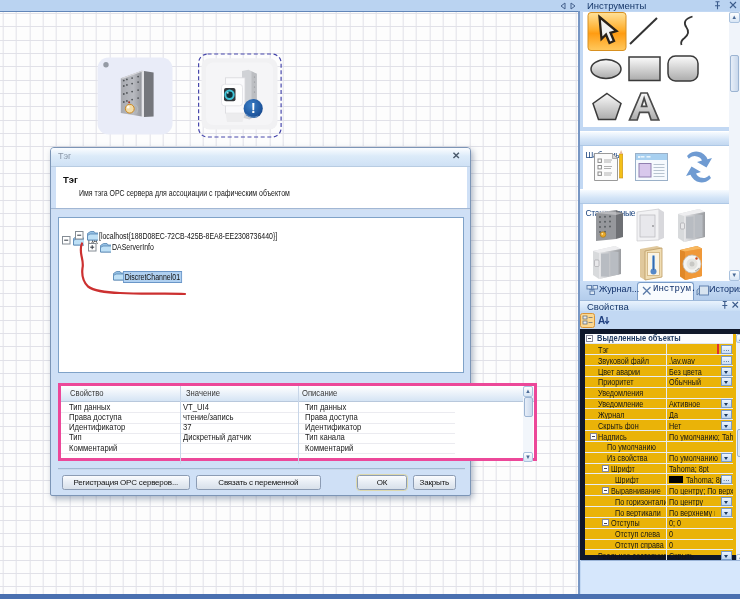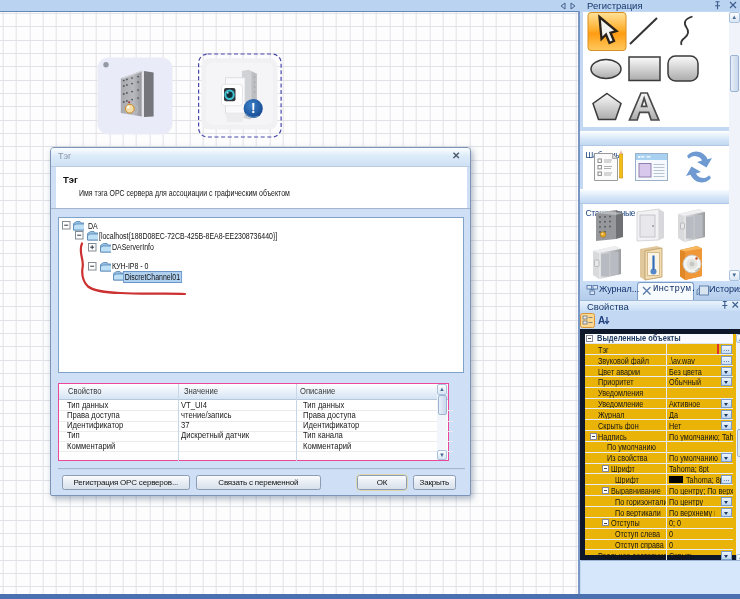--- a/index.html
+++ b/index.html
@@ -65,22 +65,22 @@
   #dtitle #dclose{left:auto;right:9.5px;top:2px;color:#4a5a6c;font-weight:bold;font-size:10px;}
   #dwhite{position:absolute;left:4.5px;top:18.5px;width:411px;height:41px;background:#fff;}
   #dsep{position:absolute;left:0;top:59.5px;width:100%;height:2px;
     background:linear-gradient(#8aa4c8,#e8f0fa);}
   #dtree{position:absolute;left:6.5px;top:68.5px;width:404px;height:154px;background:#fff;
     border:1.5px solid #7fa2c8;font-size:8.5px;color:#101010;}
   #redcurve{position:absolute;left:0;top:0;z-index:3;}
   .trow{position:absolute;left:0;height:11px;width:100%;}
   .trow span{position:absolute;top:0;white-space:nowrap;transform:scaleX(.82);transform-origin:0 50%;}
   .trow .ti{position:absolute;top:0.5px;}
-  #dtable{position:absolute;left:6.5px;top:234.5px;width:391px;height:78px;background:#fff;
-    border:1px solid #ec4899;box-sizing:border-box;font-size:8.5px;color:#202020;}
+  #dtable{position:absolute;left:6.5px;top:234.5px;width:479px;height:78px;background:#fff;
+    border:3px solid #ec4899;box-sizing:border-box;font-size:8.5px;color:#202020;}
   #dthead{position:absolute;left:0;top:0;width:100%;height:16.5px;
     background:linear-gradient(#ffffff,#e8f0f9 55%,#d5e4f4);border-bottom:1px solid #b8c8dc;box-sizing:border-box;}
   #dthead span{position:absolute;top:2.5px;color:#383838;transform:scaleX(.9);transform-origin:0 50%;}
   .drow{position:absolute;left:0;width:394px;height:10.3px;border-bottom:1px solid #ebebf0;text-align:right;}
   .drow span{position:absolute;top:-0.5px;white-space:nowrap;transform:scaleX(.9);transform-origin:0 50%;}
   #dtscroll{position:absolute;right:0.5px;top:0.5px;width:10px;height:76px;background:#f2f6fb;}
   #dsep2{position:absolute;left:6.5px;top:320px;width:407px;height:1.5px;
     background:linear-gradient(#8fa8c8,#dde9f6);}
   .dbtn{position:absolute;top:327px;height:14.5px;border:1px solid #8c9cb4;border-radius:2.5px;
     background:linear-gradient(#fbfcfe,#e9eef5 45%,#d8e0ea);box-sizing:border-box;
@@ -88,21 +88,21 @@
 </style>
 </head>
 <body>
 <div id="root">
   <div class="abs" id="canvas"></div>
   <div class="abs" id="topbar"></div>
   <div class="abs" id="divider"></div>
 
   <div class="abs" style="left:579.5px;top:11px;width:160.5px;height:583px;background:#c2d8f3;"></div>
 
-  <div class="abs ptitle" style="left:587px;top:-0.5px;font-weight:normal;font-size:9.5px;">Регистрация</div>
+  <div class="abs ptitle" style="left:587px;top:-0.5px;font-weight:normal;font-size:9.5px;">Инструменты</div>
   <svg class="abs" style="left:558px;top:1.5px;" width="24" height="8" viewBox="0 0 24 8">
     <path d="M7 1 L3 4 L7 7 Z M13 1 L17 4 L13 7 Z" fill="none" stroke="#44608c" stroke-width="1"></path>
   </svg>
   <svg class="abs" style="left:714px;top:1px;" width="26" height="9" viewBox="0 0 26 9">
     <g stroke="#3c5c8c" stroke-width="1.1" fill="none">
       <path d="M3.5 0.8 v4 M1.5 0.8 h4 M1 4.8 h5 M3.5 4.8 v3.4"></path>
       <path d="M16 1 l6 6 M22 1 l-6 6"></path>
     </g>
   </svg>
 
@@ -537,21 +537,21 @@
         <g id="minus">
               <rect x="0.5" y="0.5" width="7.5" height="7.5" fill="#fff" stroke="#848c94"></rect>
               <path d="M2.2 4.2 h4" stroke="#303840" stroke-width="1"></path>
             </g>
         <g id="plus">
               <rect x="0.5" y="0.5" width="7.5" height="7.5" fill="#fff" stroke="#848c94"></rect>
               <path d="M2.2 4.2 h4 M4.2 2.2 v4" stroke="#303840" stroke-width="1"></path>
             </g>
       </defs>
         </svg>
-      <div class="trow" style="top:3px;">
+      <div class="trow" style="top:18px;">
           <svg class="ti" style="left:3px;" width="9" height="9">
             <use href="#minus"></use>
           </svg>
         <svg class="ti" style="left:14.5px;" width="11" height="10.5">
             <use href="#fold"></use>
           </svg>
           <span style="left:29px;">DA</span>
         </div>
       <div class="trow" style="top:13px;">
           <svg class="ti" style="left:16.5px;" width="9" height="9">
@@ -564,29 +564,20 @@
         </div>
       <div class="trow" style="top:24.5px;">
           <svg class="ti" style="left:29.5px;" width="9" height="9">
             <use href="#plus"></use>
           </svg>
         <svg class="ti" style="left:41px;" width="11" height="10.5">
             <use href="#fold"></use>
           </svg>
           <span style="left:53.5px;">DAServerInfo</span>
         </div>
-      <div class="trow" style="top:43.5px;">
-          <svg class="ti" style="left:29.5px;" width="9" height="9">
-            <use href="#minus"></use>
-          </svg>
-        <svg class="ti" style="left:41px;" width="11" height="10.5">
-            <use href="#fold"></use>
-          </svg>
-          <span style="left:53.5px;">КУН-IP8 - 0</span>
-        </div>
       <div class="trow" style="top:53px;">
           <svg class="ti" style="left:54.5px;" width="11" height="10.5">
             <use href="#fold"></use>
           </svg>
         <span style="left:64.5px;background:#b0d0f0;border:1px solid #6a96c8;padding:0 1px;">DiscretChannel01</span>
         </div>
     </div>
     <div id="dtable">
       <div id="dthead">
           <span style="left:9.8px;">Свойство</span>

